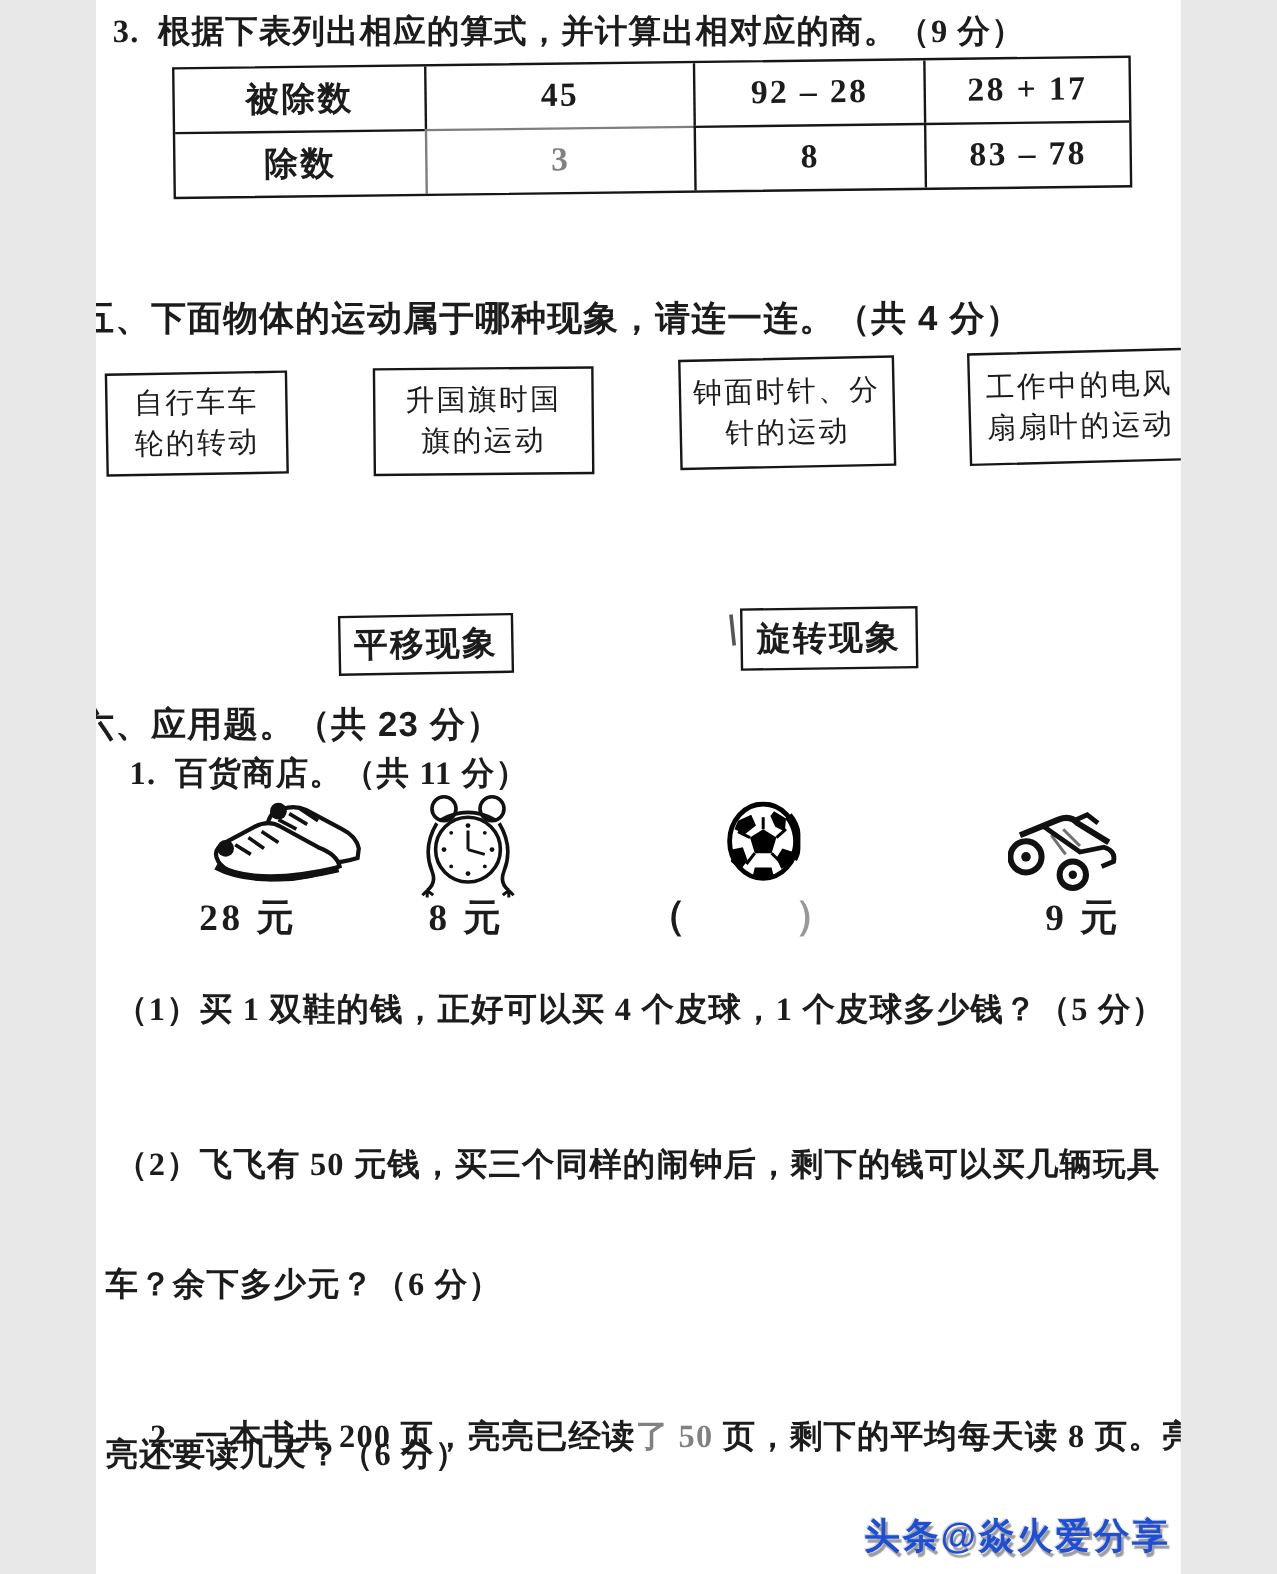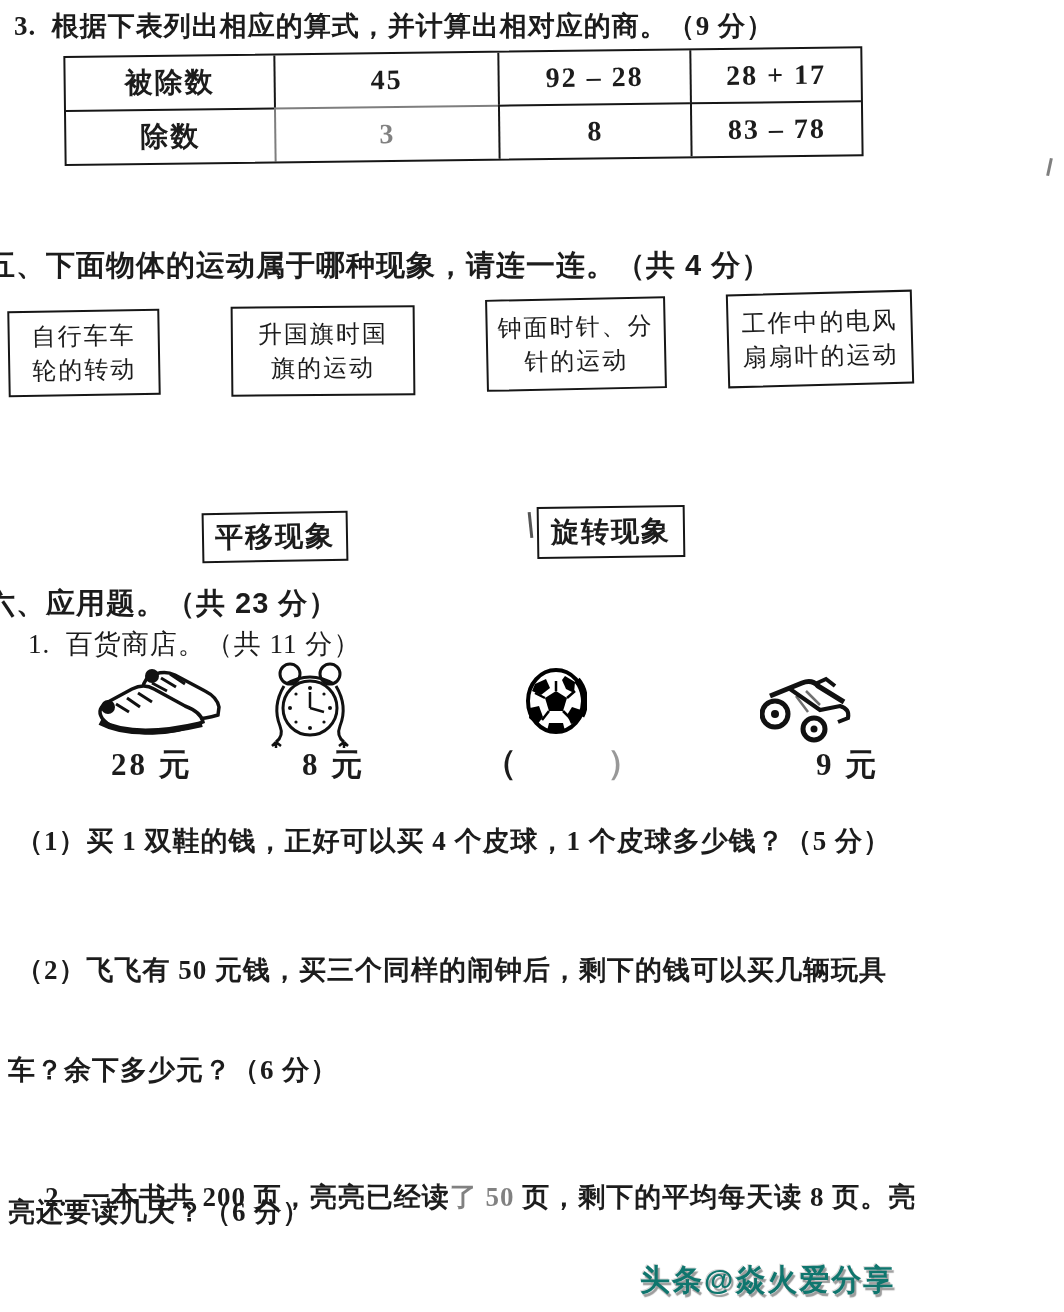--- a/index.html
+++ b/index.html
@@ -1,17 +1,17 @@
 <!DOCTYPE html>
 <html><head>
 <meta charset="utf-8">
 <style>
   html,body { margin:0; padding:0; background:#e8e8e8; }
   .page {
-    position:relative; width:1064px; height:1312px; margin:0 auto;
+    position:relative; width:904px; height:1312px; margin:0 auto;
     background:#ffffff; overflow:hidden;
     font-family:"Liberation Serif","DejaVu Serif",serif;
     color:#1c1c1c;
   }
   .abs { position:absolute; white-space:pre; }
   .hei { font-family:"Liberation Sans","DejaVu Sans",sans-serif; font-weight:bold; }
   .faint { opacity:.55; }
   .vfaint { opacity:.45; }
 
   
@@ -38,34 +38,34 @@
     font-size:24px; line-height:34px; letter-spacing:2px; text-align:center;
   }
   .answer-box {
     position:absolute; border:2.5px solid #161616;
     display:flex; align-items:center; justify-content:center;
     font-size:28px; font-weight:bold; letter-spacing:2px;
   }
 
   
   .sec6-title { left:-14px; top:584px; font-size:29px; letter-spacing:1px; }
-  .sub1-title { left:28px; top:626px; font-size:27px; font-weight:normal; letter-spacing:1px; }
-  .price { font-size:31px; font-weight:bold; letter-spacing:3px;margin-left:25px; }
+  .sub1-title { left:28px; top:626px; font-size:27px; font-weight:bold; letter-spacing:1px; }
+  .price { font-size:31px; font-weight:bold; letter-spacing:3px; }
   .qline { font-size:27px; font-weight:bold; letter-spacing:1px;margin-top:28px; }
 
   .icon-wrap { position:absolute; }
   svg { display:block; }
 
   
   .speck { position:absolute; background:#2a2a2a; }
 
   .watermark {
     left:640px; top:1260px; font-size:30px; letter-spacing:2px;
     font-family:"Liberation Sans","DejaVu Sans",sans-serif; font-weight:bold;
-    color:#0f766e;
+    color:#1d4ed8;
     text-shadow:2px 3px 1px #9c9c9c, -1px -1px 0 #d8d8d8;
   }
 </style>
 </head>
 <body>
 
 <div class="page">
 
   <div class="abs q3-title">3.  根据下表列出相应的算式，并计算出相对应的商。（9 分）</div>
 

